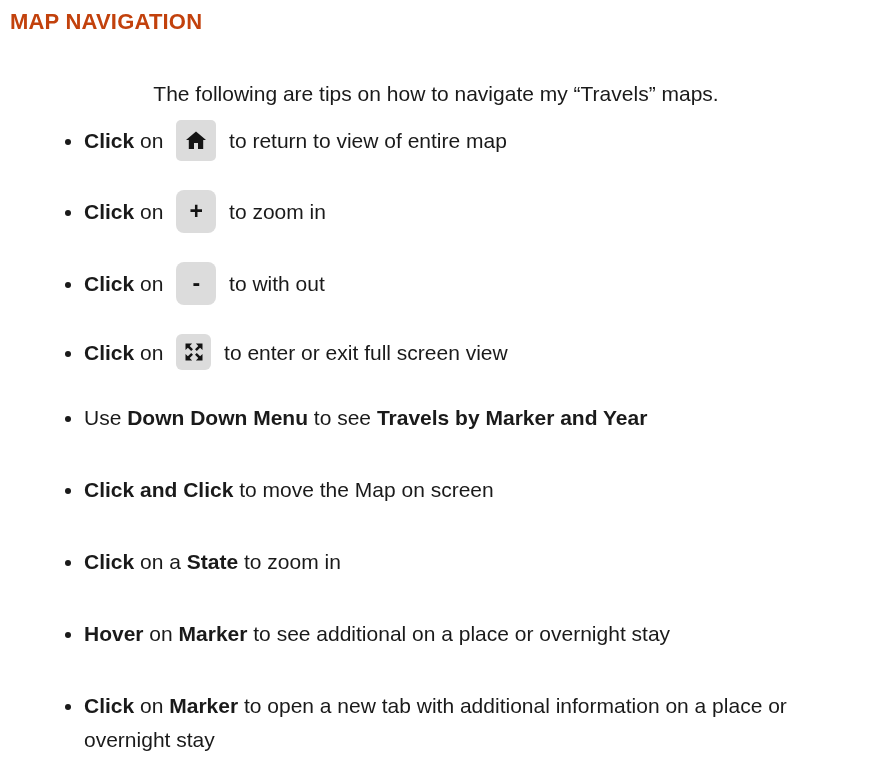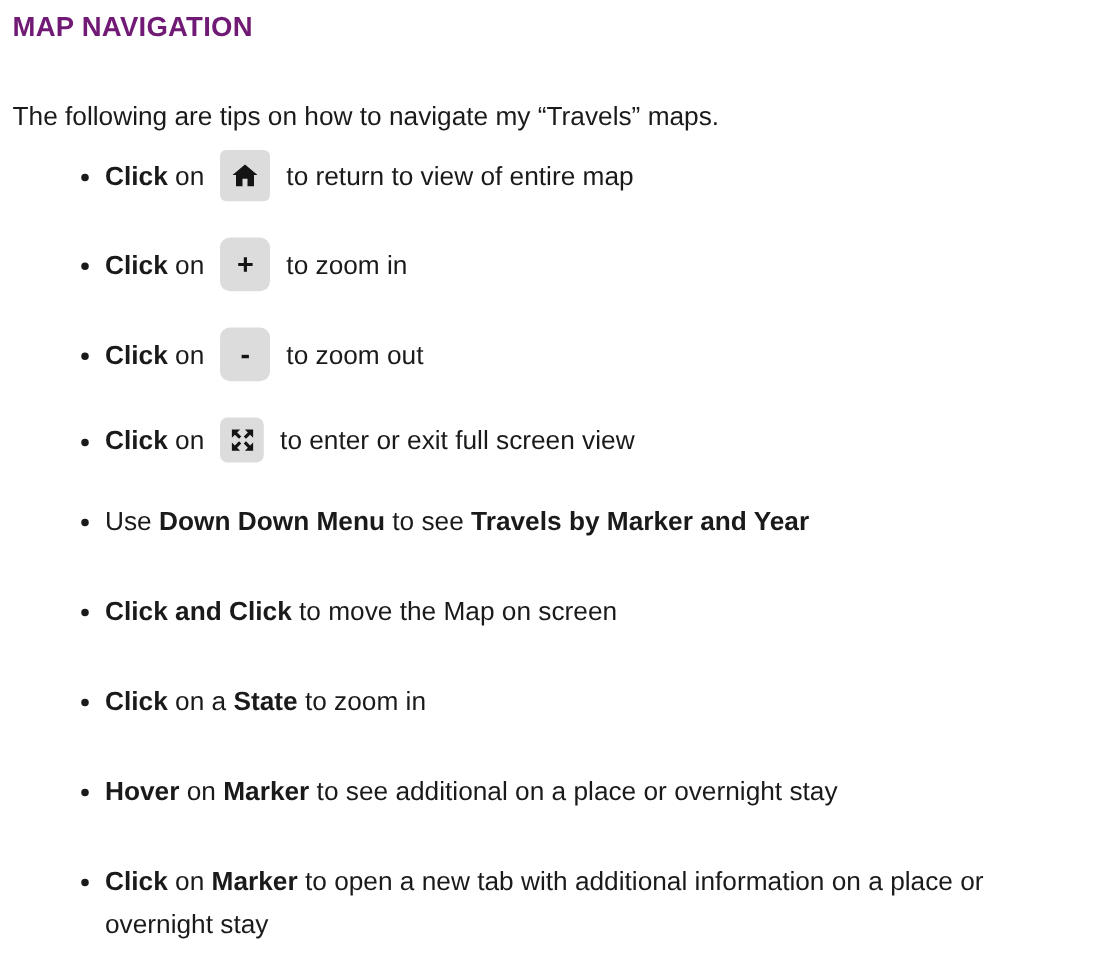--- a/index.html
+++ b/index.html
@@ -13,25 +13,26 @@
     font-size: 21px;
     padding: 8px 16px 8px 10px;
     overflow: hidden;
   }
   h1.page-title {
     font-size: 22px;
     font-weight: 700;
     margin: 0;
     line-height: 28px;
     letter-spacing: 0.2px;
-    color: #701a75;
+    color: #c2410c;
   }
   p.intro {
     margin: 44px 0 0 0;
     line-height: 28px;
+    text-align: center;
   }
   ul.tips {
     list-style: disc;
     margin: 14px 0 0 0;
     padding-left: 74px;
   }
   ul.tips li {
     line-height: 34px;
     margin-bottom: 38px;
   }
@@ -72,21 +73,21 @@
   <li class="has-btn"><span class="b">Click</span><span> on </span><span class="map-btn btn-home">
         <svg width="24" height="24" viewBox="0 0 24 24">
           <path fill="#141414" d="M10 20v-6h4v6h5.2v-9H22L12 2.5 2 11h2.8v9z"></path>
         </svg>
       </span><span> to return to view of entire map</span></li>
   <li class="has-btn"><span class="b">Click</span><span> on </span><span class="map-btn btn-zoom">
         <span class="glyph">+</span>
       </span><span> to zoom in</span></li>
   <li class="has-btn"><span class="b">Click</span><span> on </span><span class="map-btn btn-zoom">
         <span class="glyph">-</span>
-      </span><span> to zoom out</span></li>
+      </span><span> to with out</span></li>
   <li class="has-btn"><span class="b">Click</span><span> on </span><span class="map-btn btn-fs">
         <svg width="24" height="24" viewBox="0 0 24 24">
           <g fill="#141414">
             <path d="M3.5 3.5h6.6L7.7 5.9l3.3 3.3-1.8 1.8-3.3-3.3-2.4 2.4z"></path>
             <path d="M20.5 3.5v6.6l-2.4-2.4-3.3 3.3-1.8-1.8 3.3-3.3-2.4-2.4z"></path>
             <path d="M20.5 20.5h-6.6l2.4-2.4-3.3-3.3 1.8-1.8 3.3 3.3 2.4-2.4z"></path>
             <path d="M3.5 20.5v-6.6l2.4 2.4 3.3-3.3 1.8 1.8-3.3 3.3 2.4 2.4z"></path>
           </g>
         </svg>
       </span><span> to enter or exit full screen view</span></li>

